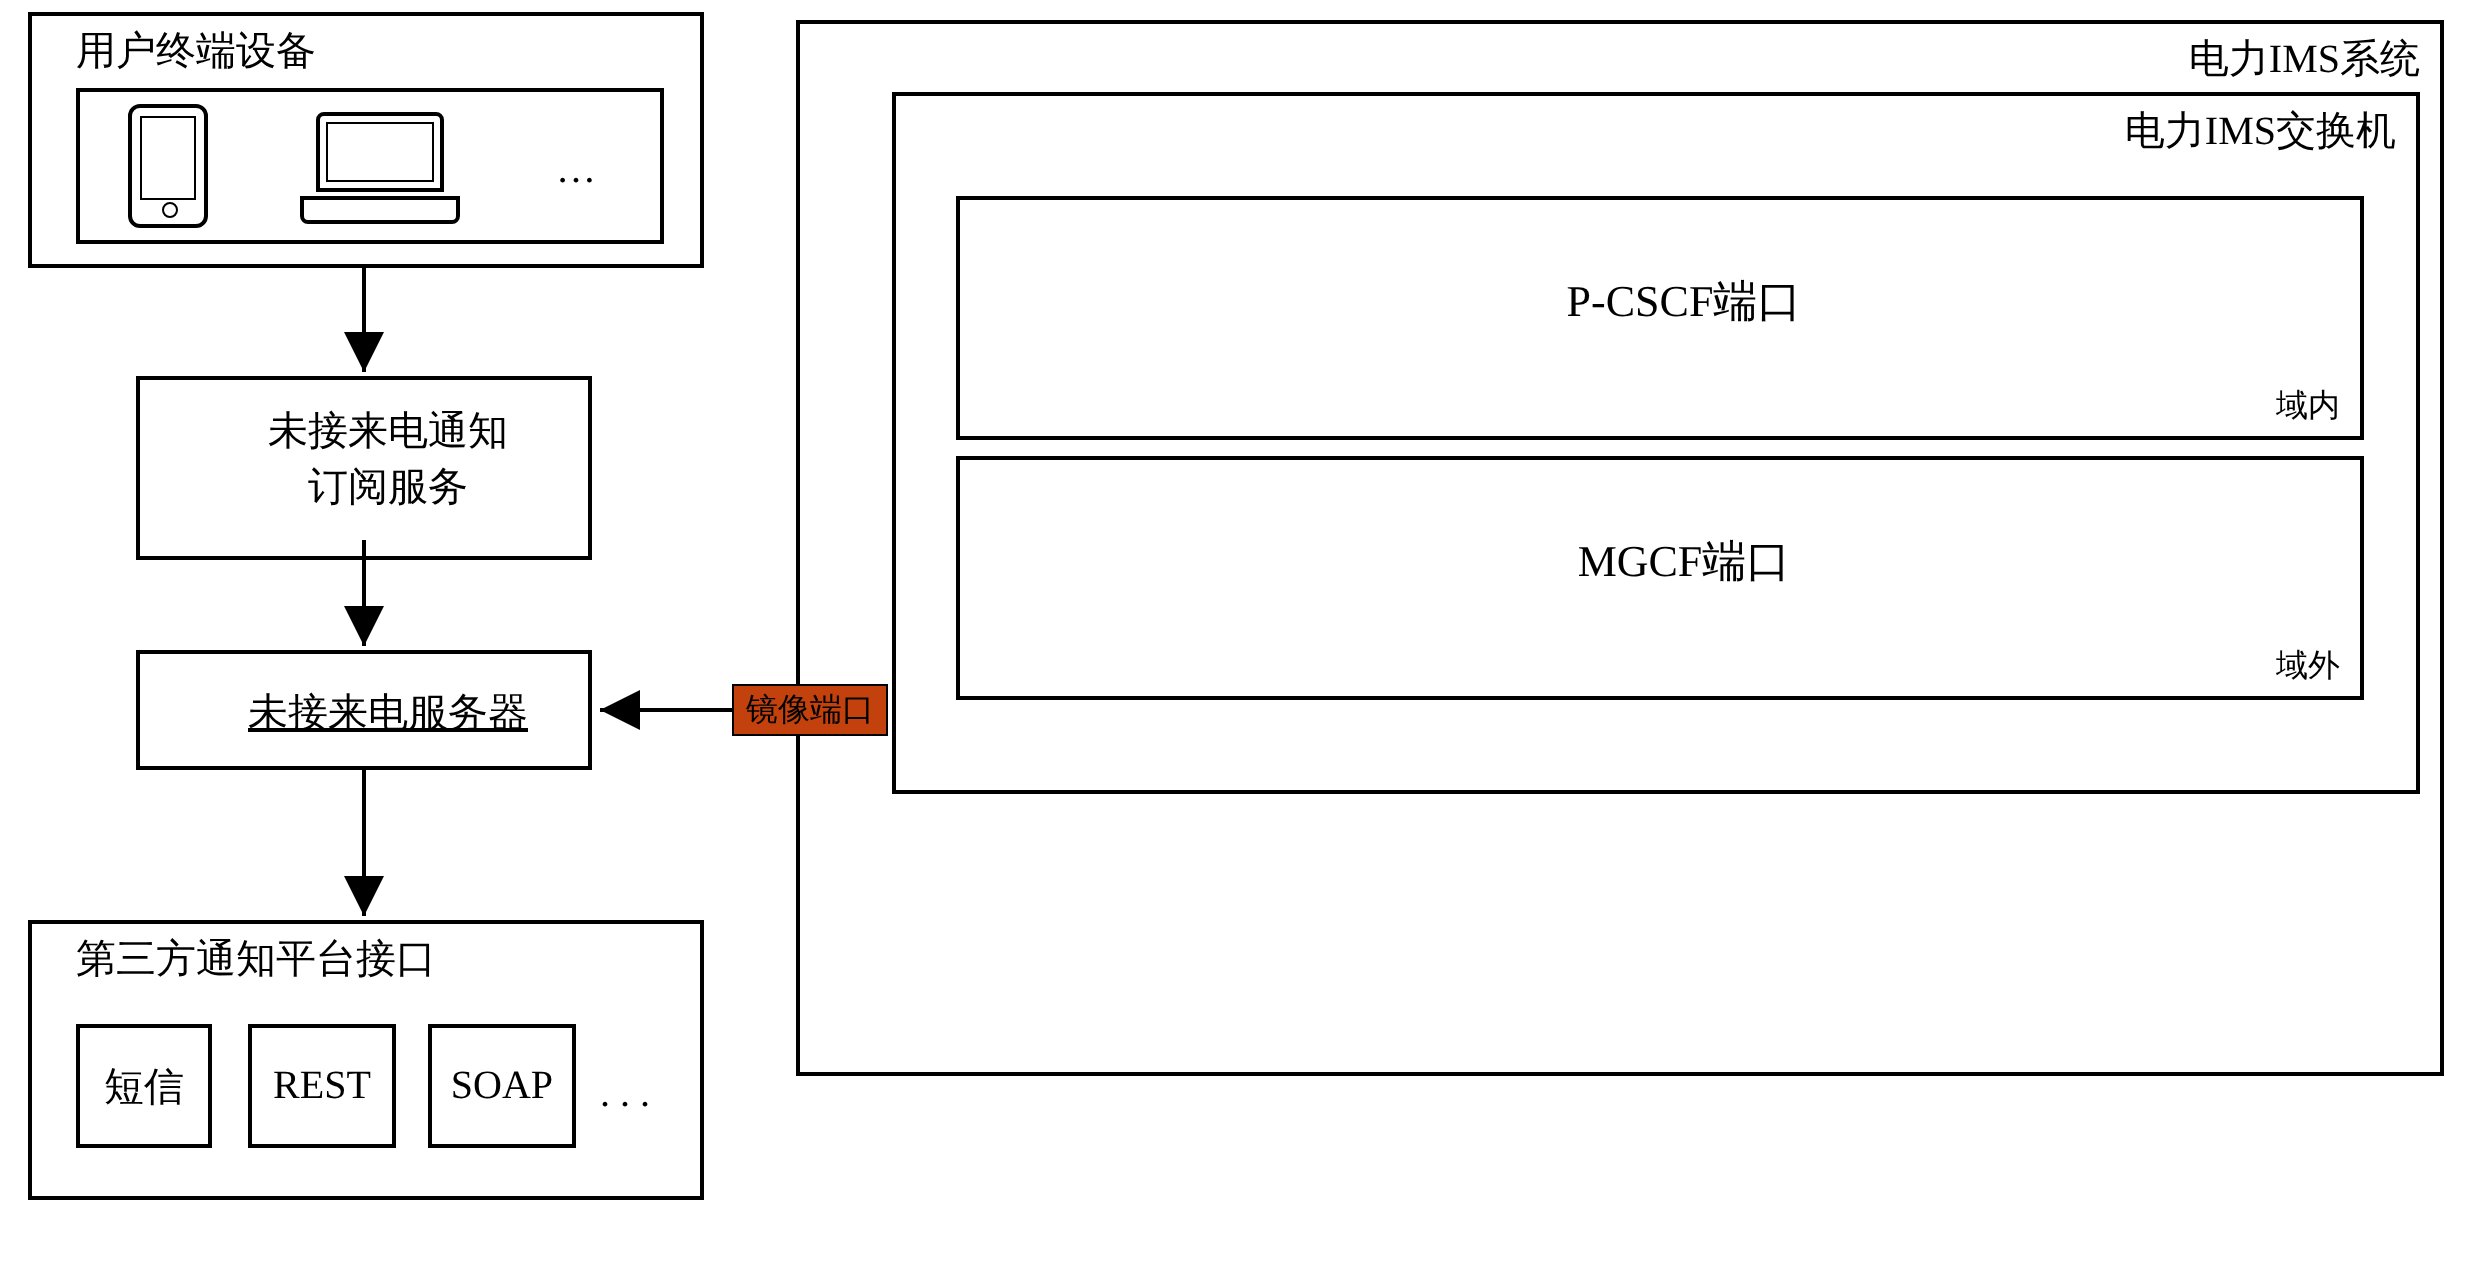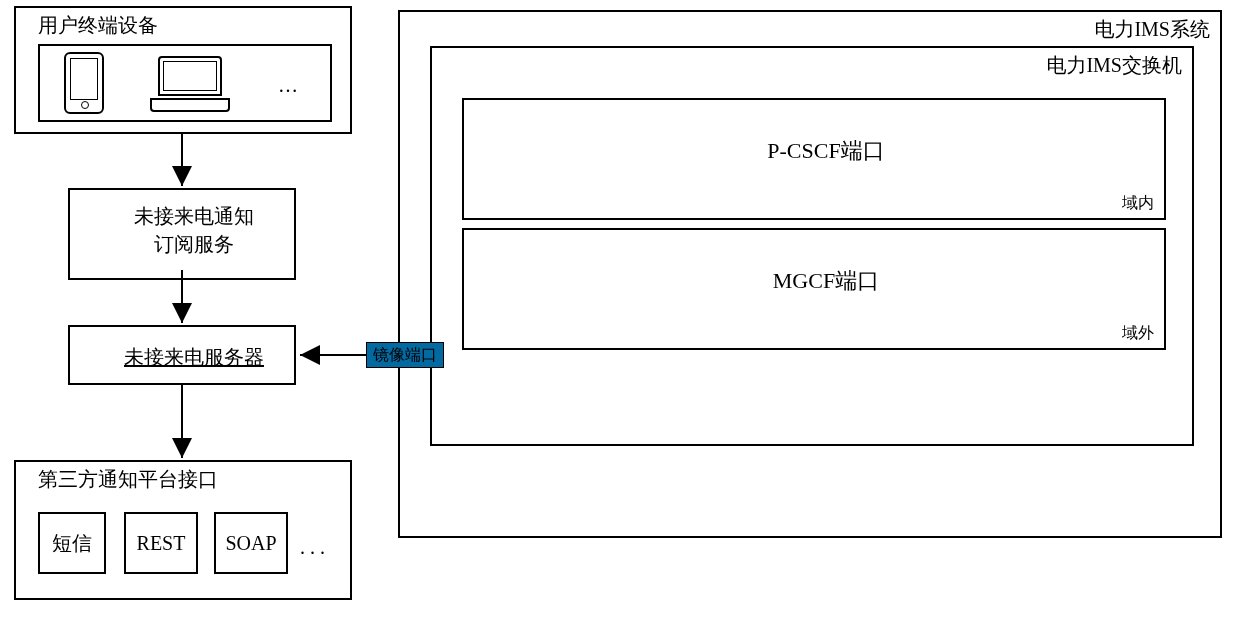--- a/index.html
+++ b/index.html
@@ -49,21 +49,21 @@
     border: 2px solid #000;
     background: #fff;
     display: flex;
     align-items: center;
     justify-content: center;
     font-size: 20px;
   }
   .mirror-port {
     position: absolute;
     border: 1px solid #000;
-    background: #0369a1;
+    background: #c2410c;
     font-size: 16px;
     display: flex;
     align-items: center;
     justify-content: center;
   }
   svg.arrow {
     position: absolute;
     overflow: visible;
   }
   .dots {
@@ -155,21 +155,21 @@
   </div>
   <div class="small-box" style="left:198px; top:50px; width:74px; height:62px;">
     <span>SOAP</span>
   </div>
   <div class="dots" style="left:284px; top:74px;">. . .</div>
 </div>
 
 <div class="box" style="left:398px; top:10px; width:824px; height:528px;text-decoration:underline;">
   <span class="label-tr">电力IMS系统</span>
 
-  <div class="box" style="left:30px; top:34px; width:764px; height:400px;">
+  <div class="box" style="left:46px; top:34px; width:764px; height:351px;">
     <span class="label-tr">电力IMS交换机</span>
 
     <div class="box" style="left:30px; top:50px; width:704px; height:122px;">
       <div class="center-text" style="top:36px; font-size:22px;">P-CSCF端口</div>
       <span class="label-br">域内</span>
     </div>
 
     <div class="box" style="left:30px; top:180px; width:704px; height:122px;">
       <div class="center-text" style="top:36px; font-size:22px;">MGCF端口</div>
       <span class="label-br">域外</span>

